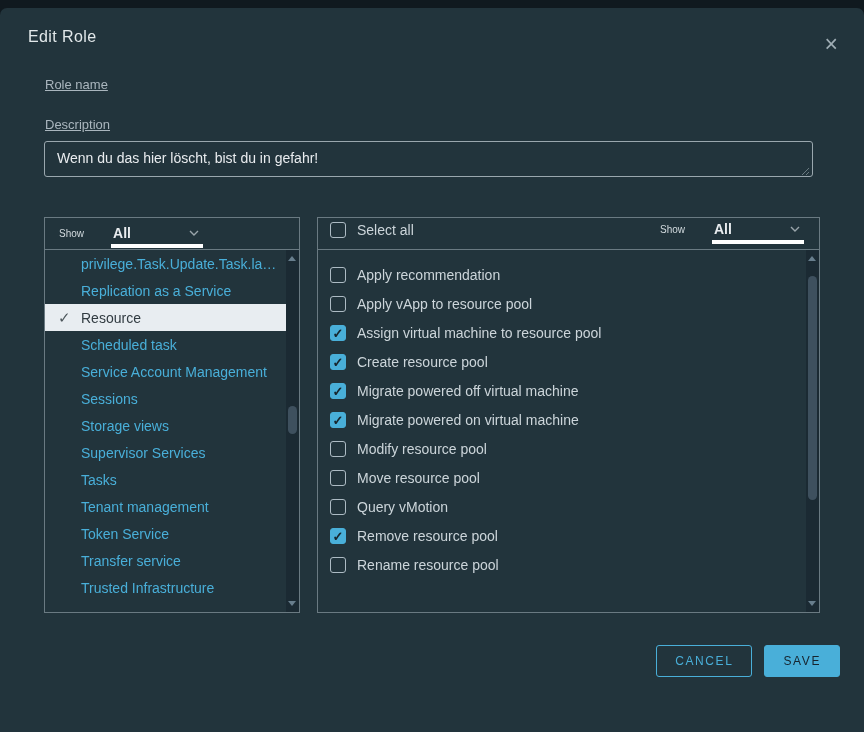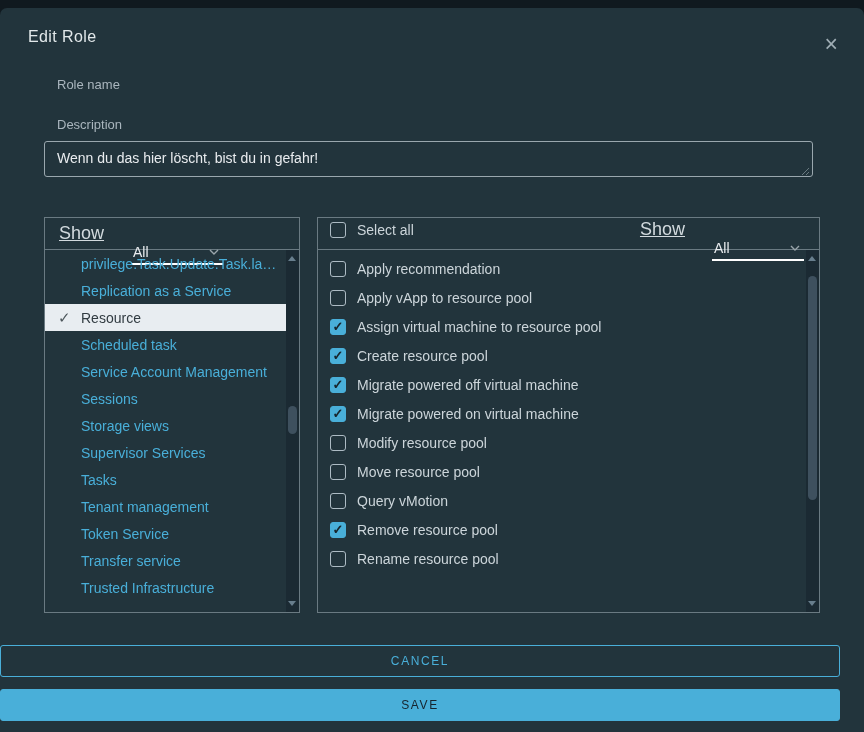--- a/index.html
+++ b/index.html
@@ -21,21 +21,21 @@
     margin:0; font-size:16px; font-weight:300; letter-spacing:.4px;
     color:#e2e8ea;
   }
   .close-btn {
     background:none; border:none; padding:0; margin:8px 2px 0 0;
     color:#9fadb4; font-size:23px; line-height:16px; cursor:pointer;
     font-family:inherit;
   }
   .content { margin:0 44px; }
   .field-label {
-    display:block; color:#aab6be; font-size:13px; margin:25px 0 0 13px;
+    display:block; color:#aab6be; font-size:13px; margin:25px 0 0 1px;text-decoration:underline;
   }
   .underline-input {
     display:block; width:769px; background:transparent; border:none;
     border-bottom:1px solid #9aa7ae; color:#e9ecef; font-size:14px;
     padding:7px 1px 8px; outline:none; font-family:inherit;
   }
   .textarea-wrap { position:relative; width:769px; margin-top:9px; }
   .desc-textarea {
     width:100%; height:36px; background:transparent;
     border:1px solid #9aa7ae; border-radius:3px; color:#e9ecef;
@@ -47,44 +47,44 @@
     border:1px solid #6a7a82; display:flex; flex-direction:column;
     background:#22343c;
   }
   .left-panel { width:256px; flex:none; }
   .right-panel { flex:1; }
   .panel-header {
     height:32px; flex:none; border-bottom:1px solid #6a7a82;
     display:flex; align-items:center; padding:0 14px;
   }
   .panel-header.right-head { justify-content:space-between; padding:0 15px 8px 12px; }
-  .show-label { color:#d2dade; font-size:18px;text-decoration:underline; }
+  .show-label { color:#d2dade; font-size:10px; }
   .dropdown {
     display:flex; align-items:center; justify-content:space-between;
-    border-bottom:2px solid #ffffff; width:92px; padding:2px 3px 3px 2px;
-    margin-left:27px; cursor:pointer; position:relative; top:20px;
+    border-bottom:4px solid #ffffff; width:92px; padding:2px 3px 3px 2px;
+    margin-left:27px; cursor:pointer; position:relative; top:2px;font-weight:bold;
   }
   .dropdown .dd-value { color:#e9ecef; font-size:14px; }
   .select-all-group { display:flex; align-items:center; gap:11px; }
   .select-all-label { color:#ccd5da; font-size:14px; }
   .show-group { display:flex; align-items:center; }
   .list-area { flex:1; position:relative; overflow:hidden; }
   .cat-list { position:absolute; top:0; left:0; right:13px; bottom:0; }
   .cat-row {
     height:27px; display:flex; align-items:center; padding-left:36px;
     color:#49afd9; font-size:14px; white-space:nowrap; overflow:hidden;
     position:relative; cursor:pointer;
   }
   .cat-row.selected { background:#e8edf1; color:#313b41; }
   .cat-check {
     position:absolute; left:13px; color:#4d575c; font-size:15px; font-weight:400;
   }
   .priv-list { position:absolute; top:4px; left:0; right:13px; bottom:0; }
   .priv-row {
-    height:29px; display:flex; align-items:center; gap:11px;
+    height:29px; display:flex; align-items:flex-end; gap:11px;
     padding-left:12px; color:#ccd5da; font-size:14px; cursor:pointer;
   }
   .cbx {
     width:16px; height:16px; flex:none; border:1px solid #adbbc4;
     border-radius:3px; background:transparent;
     display:flex; align-items:center; justify-content:center;
     color:transparent; cursor:pointer;
   }
   .cbx.checked {
     background:#49afd9; border-color:#49afd9; color:#17242b;
@@ -101,21 +101,21 @@
   .scrollbar::before { top:6px; border-bottom:5px solid #687e8d; }
   .scrollbar::after { bottom:6px; border-top:5px solid #687e8d; }
   .scroll-thumb {
     position:absolute; left:2px; width:9px; border-radius:5px;
     background:#3e505e; cursor:pointer;
   }
   .left-thumb { top:156px; height:28px; }
   .right-thumb { top:26px; height:224px; }
   .footer {
     display:flex; justify-content:flex-end; gap:12px;
-    margin-top:32px; padding-right:24px;flex-direction:column;
+    margin-top:32px; padding-right:24px;
   }
   .btn {
     height:32px; border-radius:3px; font-size:12px; letter-spacing:1.6px;
     font-weight:500; font-family:inherit; cursor:pointer; padding:0 18px;
   }
   .btn.outline { background:transparent; border:1px solid #49afd9; color:#49afd9; }
   .btn.solid { background:#49afd9; border:1px solid #49afd9; color:#16242e; }
 </style>
 </head>
 <body>

